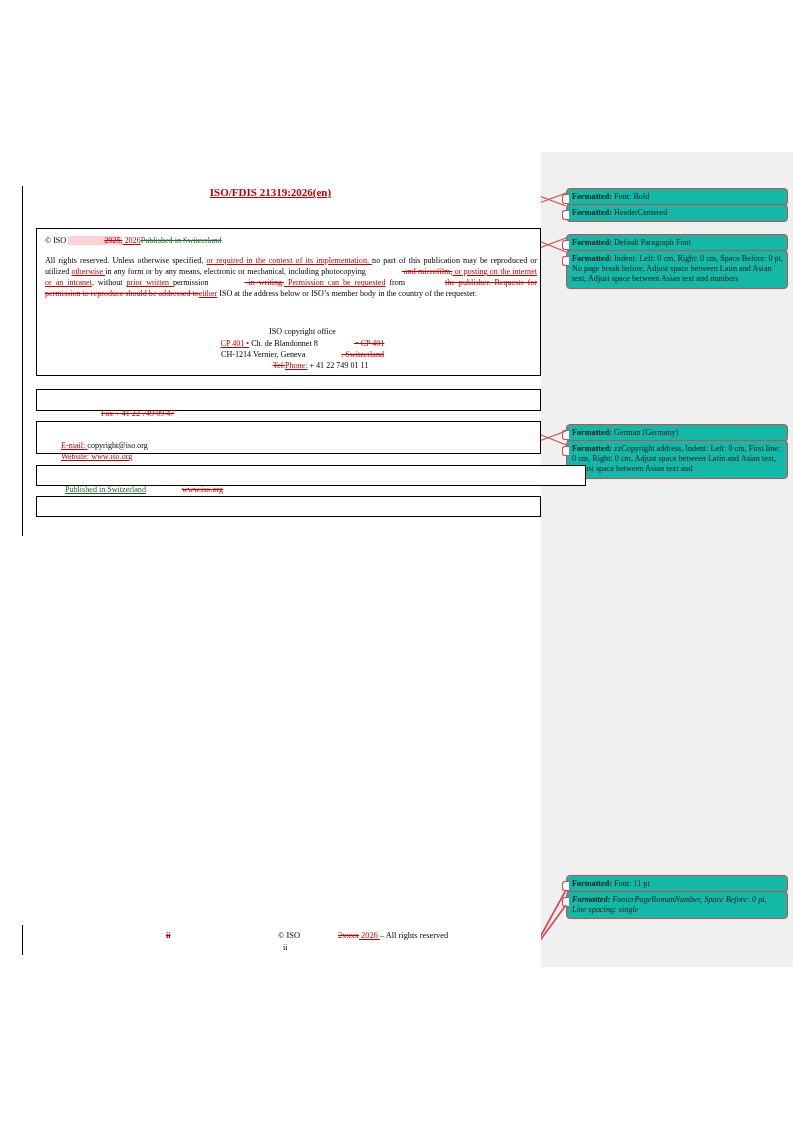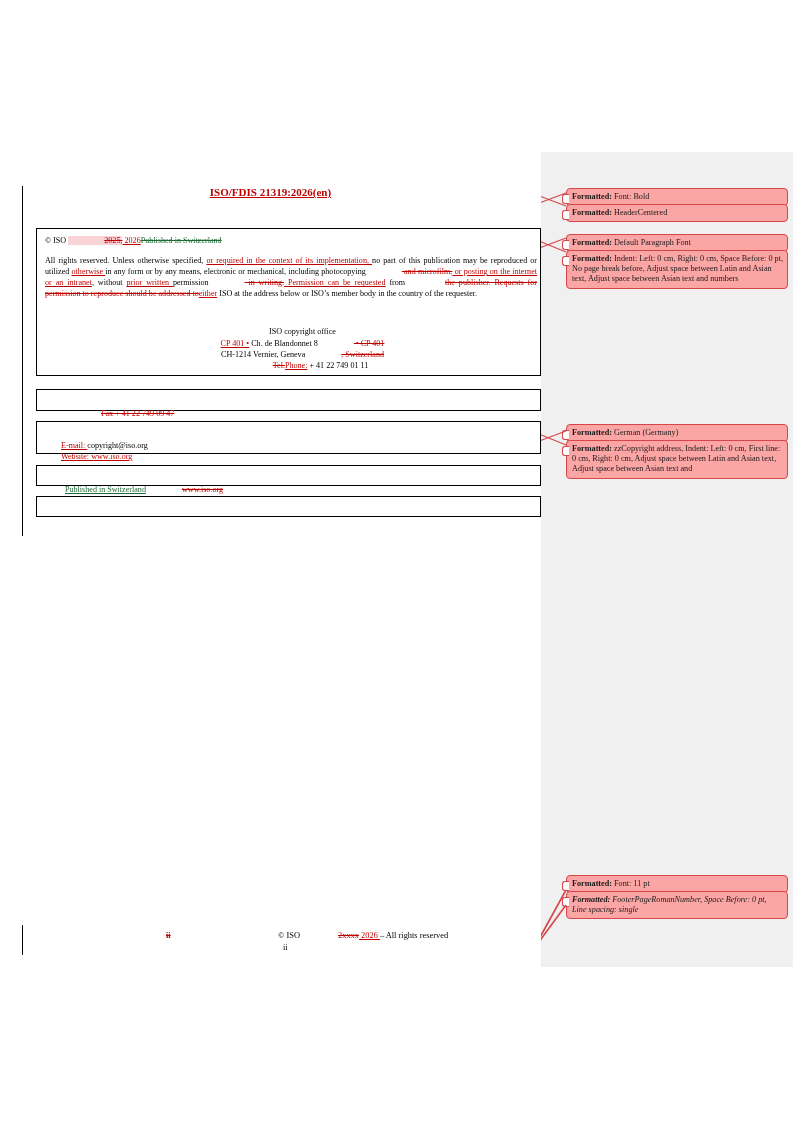--- a/index.html
+++ b/index.html
@@ -10,21 +10,21 @@
   }
   .page{position:absolute;inset:0;}
 
   
   .markup-pane{
     position:absolute;left:541px;top:152px;width:252px;height:815px;
     background:#f0f0f0;
   }
   .cmt{
     position:absolute;left:25px;width:222px;
-    border:1.2px solid #d6454a;border-radius:4px;background:#fca5a5;
+    border:1.2px solid #d6454a;border-radius:4px;background:#14b8a6;
     font-family:"Liberation Serif",serif;font-size:8.2px;line-height:10.4px;
     color:#1a1a1a;padding:2.5px 4px 3px 5px;box-sizing:border-box;
   }
   .cmt b{font-weight:bold;}
   .cmt .tailnub{
     position:absolute;left:-5px;top:5px;width:6px;height:8px;
     border-left:1.2px solid #d6454a;border-top:1.2px solid #d6454a;
     border-bottom:1.2px solid #d6454a;border-radius:3px 0 0 3px;background:#fff;
   }
 
@@ -174,21 +174,21 @@
       </div>
     </div>
 
     <div class="boxed" style="left:36px;top:421px;width:505px;height:33px;">
       <div class="addr" style="padding:4px 0 0 24px;">
         <div><span class="ins">E-mail: </span><span>copyright@iso.org</span></div>
         <div><span class="ins">Website: www.iso.org</span></div>
       </div>
     </div>
 
-    <div class="boxed" style="left:36px;top:465px;width:505px;height:21px;">
+    <div class="boxed" style="left:36px;top:465px;width:550px;height:21px;">
       <div class="addr" style="padding:3.5px 0 0 28px;">
         <span class="ins-g">Published in Switzerland</span><span class="del">www.iso.org</span>
       </div>
     </div>
 
     <div class="boxed" style="left:36px;top:496px;width:505px;height:21px;">
       <div class="addr" style="padding:3.5px 0 0 28px;">
         <span></span>
       </div>
     </div>

